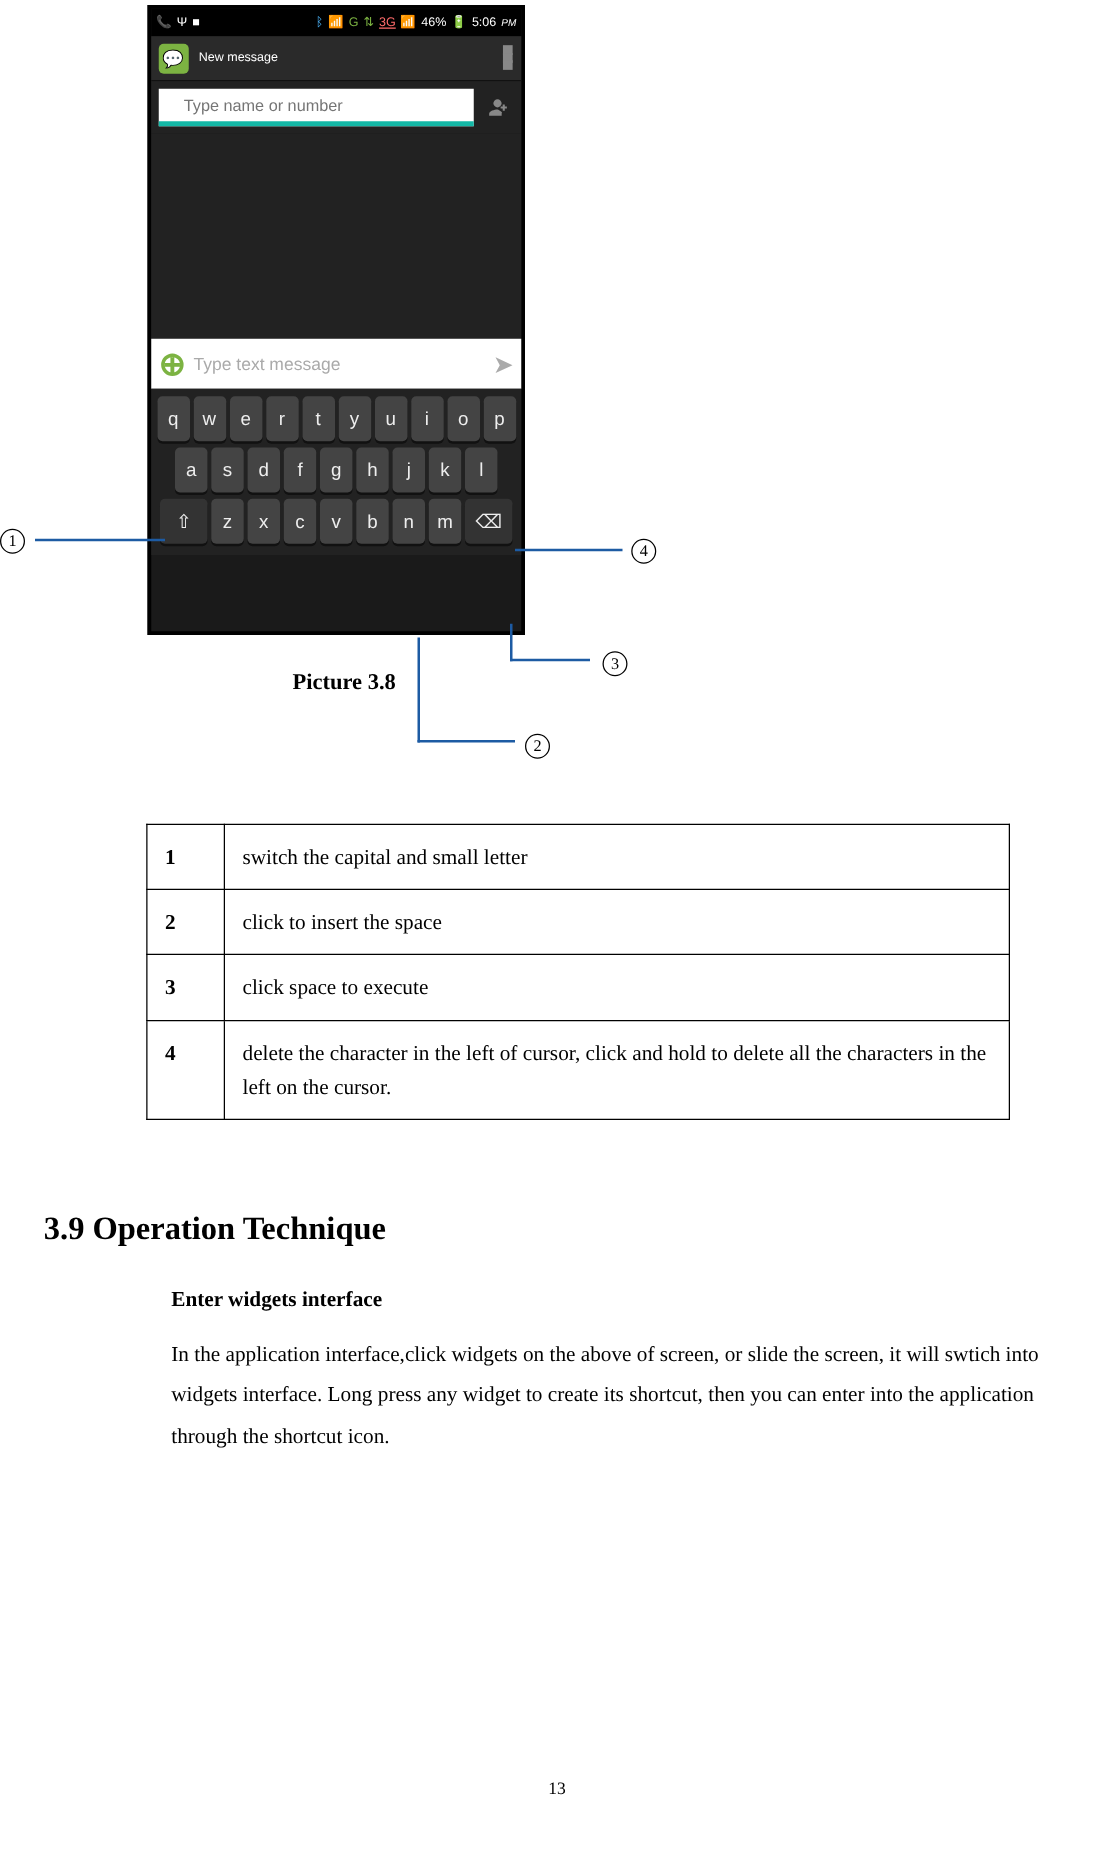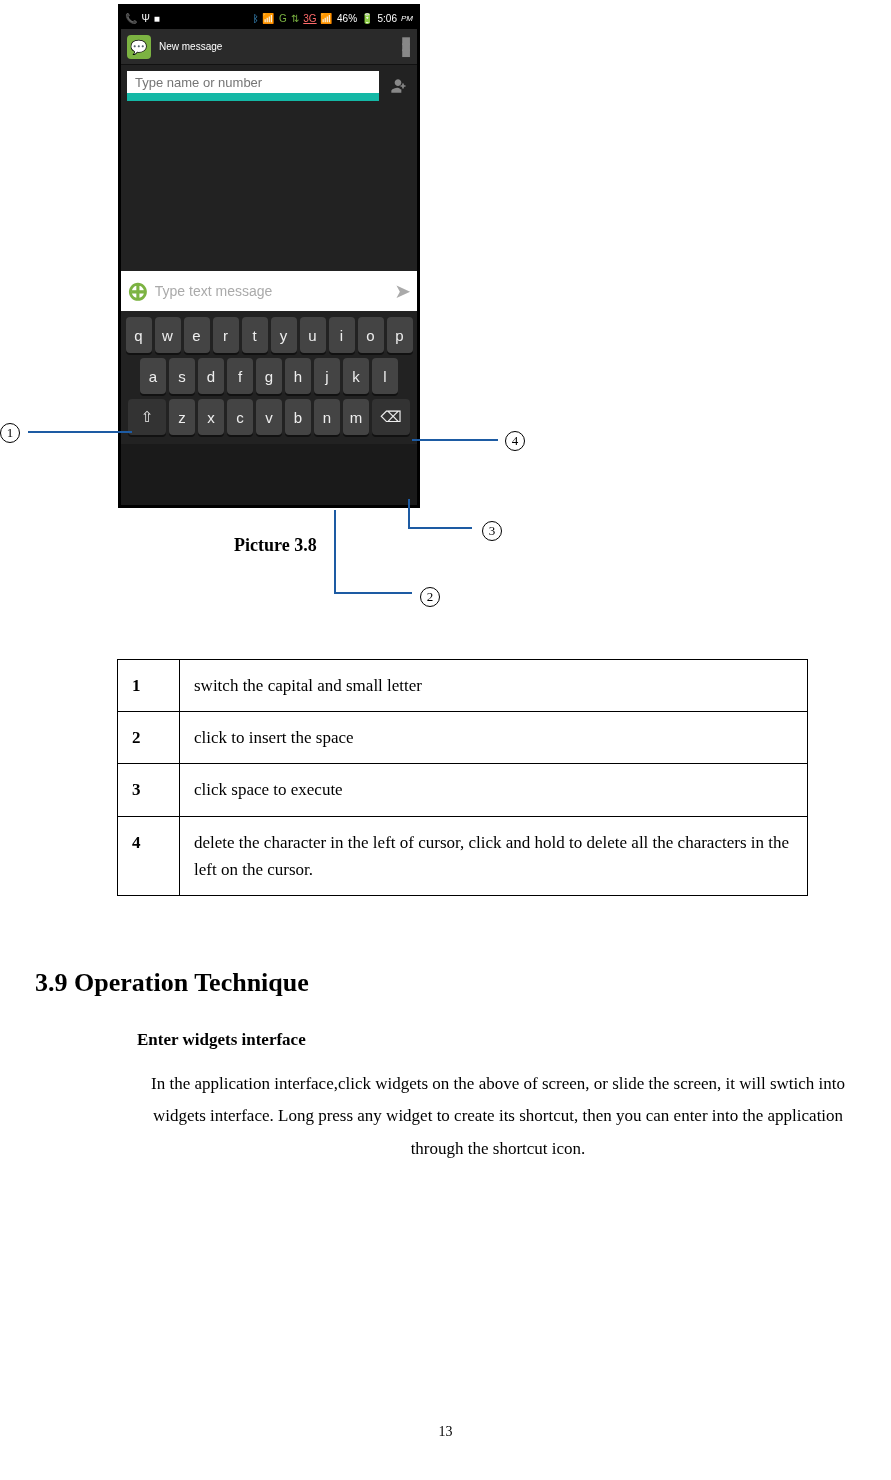--- a/index.html
+++ b/index.html
@@ -59,22 +59,22 @@
     background: #222;
     padding: 6px;
     display: flex;
     align-items: center;
     gap: 6px;
   }
   .recipient-input {
     flex: 1;
     background: #fff;
     border: none;
-    border-bottom: 8px solid #14b8a6;
-    padding: 6px 8px;
+    border-bottom: 4px solid #14b8a6;
+    padding: 6px 20px;
     font-size: 13px;
     color: #888;
     height: 30px;
   }
   .add-contact {
     width: 26px; height: 26px;
     display: flex; align-items: center; justify-content: center;
     color: #888; font-size: 18px;
   }
   .messages-area {
@@ -191,21 +191,20 @@
     font-size: 17px;
     font-weight: bold;
   }
   .paragraph {
     position: absolute;
     left: 137px;
     top: 1068px;
     width: 722px;
     font-size: 17px;
     line-height: 1.9;
-    text-align: center;
   }
   .page-num {
     position: absolute;
     left: 0; right: 0;
     bottom: 40px;
     text-align: center;
     font-size: 14px;
   }
 </style>
 </head>

